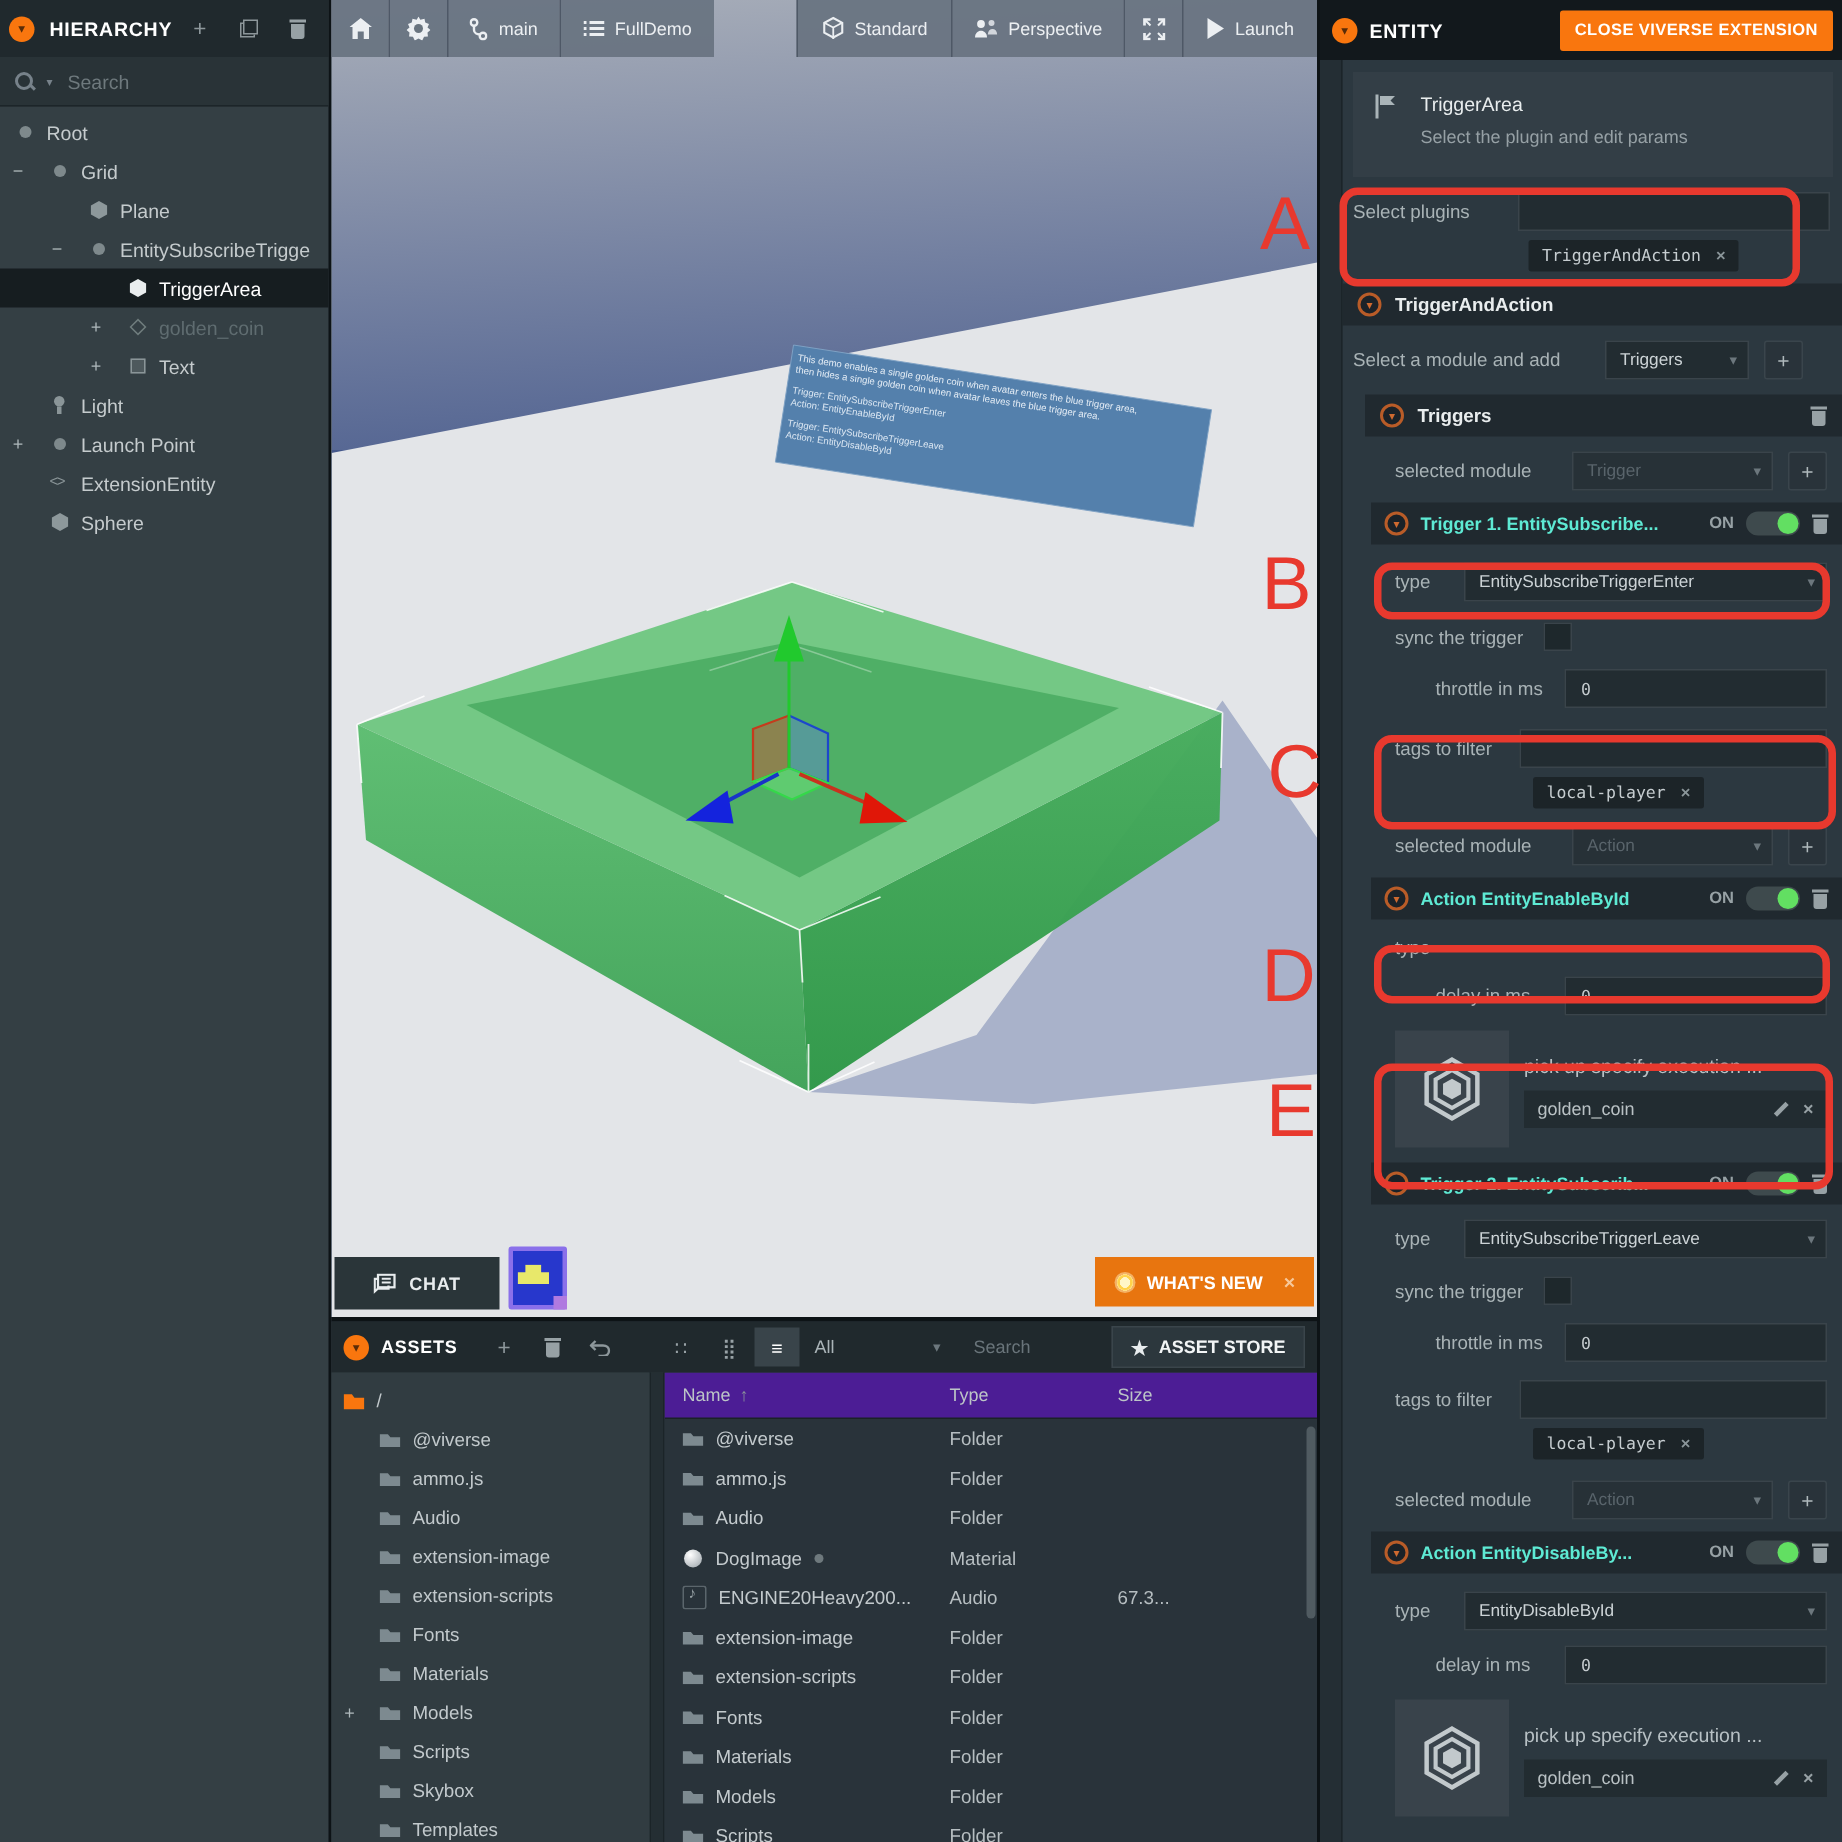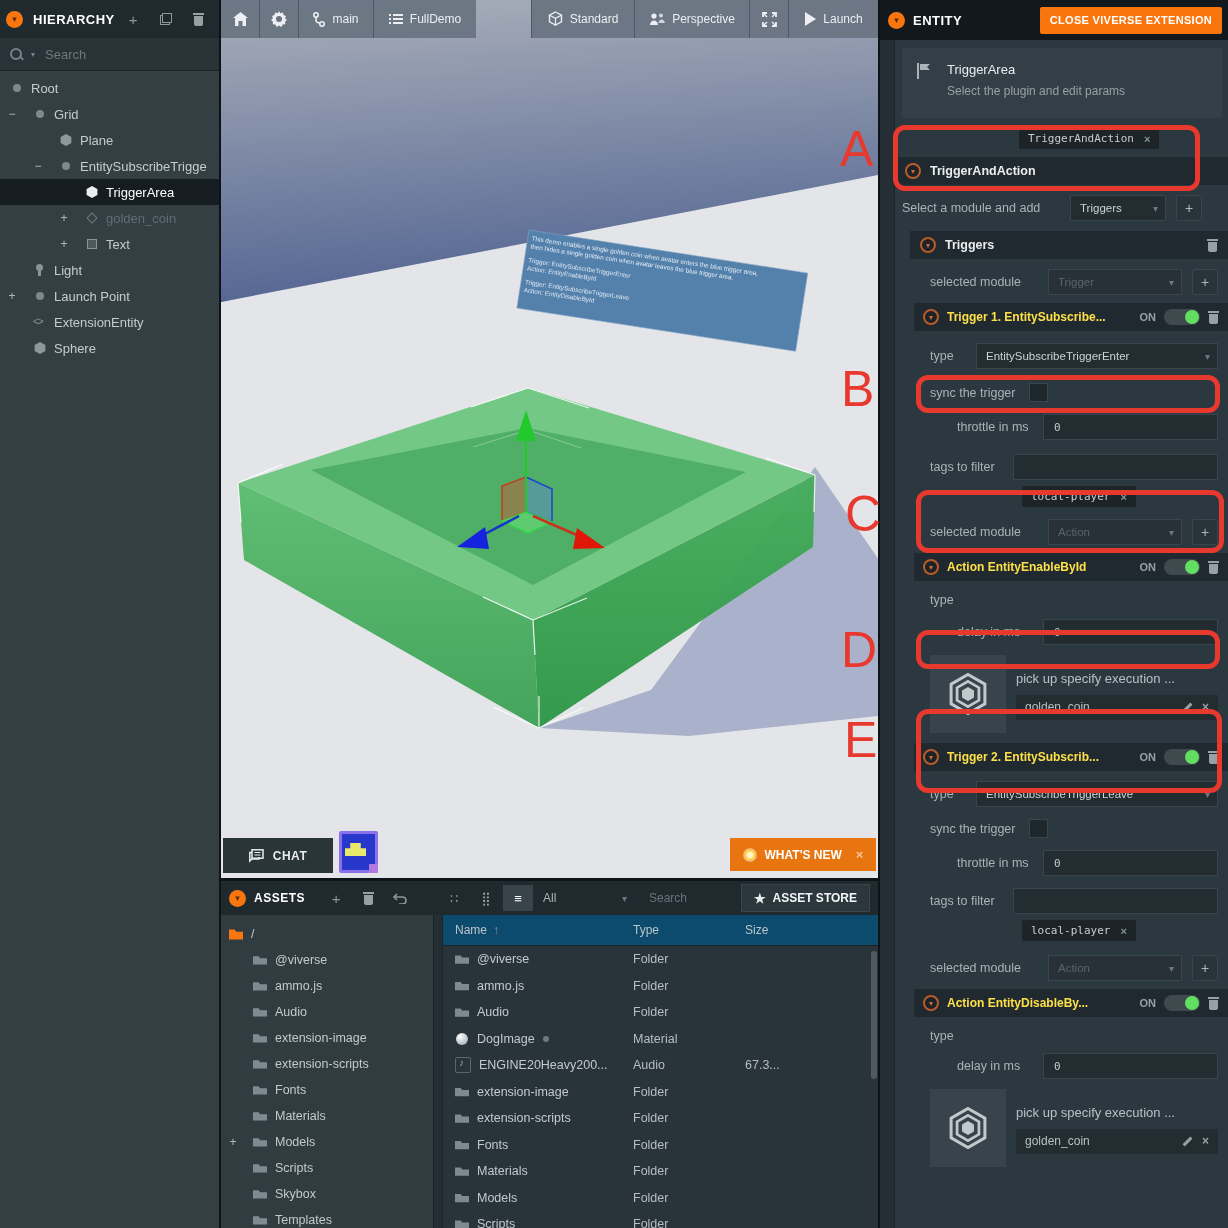--- a/index.html
+++ b/index.html
@@ -85,21 +85,21 @@
   .storebtn{margin-left:auto;height:26px;background:#2c373d;border:1px solid #3a454b;color:#f2f5f6;font-size:12px;font-weight:bold;display:flex;align-items:center;gap:7px;padding:0 12px;}
   .star{color:#e8ecee;font-size:13px;}
   .abody{position:absolute;left:0;top:34px;right:0;bottom:0;display:flex;}
   .atree{width:212px;background:#313c41;overflow:hidden;padding-top:6px;position:relative;}
   .arow{position:relative;height:26px;display:flex;align-items:center;gap:8px;color:#c2c9cc;font-size:12.5px;white-space:nowrap;}
   .arow[data-depth="0"]{padding-left:8px;}
   .arow[data-depth="1"]{padding-left:32px;}
   .arow .exp{left:4px;}
   .adiv{width:8px;background:#242e33;border-left:1px solid #1b2428;border-right:1px solid #1b2428;}
   .alist{flex:1;background:#29333a;position:relative;overflow:hidden;}
-  .fhead{height:30px;background:#0c4a6e;border-bottom:1px solid #1a2327;display:flex;align-items:center;color:#bcc4c7;font-size:12px;}
+  .fhead{height:30px;background:#4c1d95;border-bottom:1px solid #1a2327;display:flex;align-items:center;color:#bcc4c7;font-size:12px;}
   .fcol-name{padding-left:12px;width:178px;display:flex;gap:6px;align-items:center;}
   .fcol-type{width:112px;}
   .fcol-size{flex:1;}
   .frow{height:26.5px;display:flex;align-items:center;color:#c3cacd;font-size:12.5px;}
   .frow .fc1{padding-left:12px;width:178px;display:flex;align-items:center;gap:8px;white-space:nowrap;overflow:hidden;}
   .frow .fc2{width:112px;color:#b6bec1;}
   .frow .fc3{flex:1;color:#b6bec1;}
   .fdot{display:none;}
   .fdot[data-show="true"]{display:inline-block;width:6px;height:6px;border-radius:50%;background:#6e797d;}
   .flsb{position:absolute;right:1px;top:36px;width:6px;height:128px;background:#505b61;border-radius:3px;}
@@ -126,21 +126,21 @@
   .rchev{width:16px;height:16px;border-radius:50%;border:2px solid #b95c28;color:#cf6a30;font-size:8px;display:flex;align-items:center;justify-content:center;flex:none;box-sizing:border-box;background:rgba(0,0,0,.15);}
   .erow{display:flex;align-items:center;margin:10px 12px 0 50px;}
   .erow.mod{}
   .erow.top{margin-left:22px;}
   .dd{background:#222c31;border:1px solid #3a444b;height:26px;display:flex;align-items:center;padding:0 9px;color:#ccd3d6;font-size:11.5px;position:relative;box-sizing:border-box;}
   .dd::after{content:"▾";position:absolute;right:7px;color:#6c777d;font-size:10px;}
   .dd.mut{color:#59646b;background:#273137;}
   .dd.grow{flex:1;}
   .addbtn{width:26px;height:26px;margin-left:10px;background:#29333a;border:1px solid #3a454c;color:#aeb8bb;font-size:14px;flex:none;display:flex;align-items:center;justify-content:center;border-radius:2px;}
   .thead{height:28px;background:#20292f;display:flex;align-items:center;gap:8px;margin:8px 2px 0 34px;padding:0 9px;}
-  .thead b{color:#fde047;font-size:12px;white-space:nowrap;}
+  .thead b{color:#5eead4;font-size:12px;white-space:nowrap;}
   .onlab{color:#97a1a5;font-weight:bold;font-size:11px;margin-left:auto;}
   .tgl{width:36px;height:16px;border-radius:8px;background:#3e4a4d;position:relative;flex:none;}
   .tgl::after{content:"";position:absolute;right:1px;top:1px;width:14px;height:14px;border-radius:50%;background:#62df62;}
   .cb{width:17px;height:17px;background:#1e282c;border:1px solid #3a444b;margin-left:14px;}
   .num{background:#222c31;border:1px solid #3a444b;height:26px;display:flex;align-items:center;padding:0 10px;color:#c3cacd;font-family:"DejaVu Sans Mono",monospace;font-size:11px;box-sizing:border-box;}
   .lw-type{width:46px;}
   .lw-thr{width:86px;margin-left:27px;}
   .lw-tags{width:83px;}
   .lw-mod{width:118px;}
   .lw-modadd{width:168px;}
@@ -626,20 +626,24 @@
           <path d="M2 1v16" stroke="#aab4b8" stroke-width="2"></path>
           <path d="M4 2h10l-3 3 3 3H4z" fill="#aab4b8"></path>
         </svg>
       <div>
         <div class="ecardt">TriggerArea</div>
         <div class="ecards">Select the plugin and edit params</div>
       </div>
     </div>
 
     <div class="eblock">
+      <div class="r">
+        <span class="lab" style="width:110px">Select plugins</span>
+        <div class="inp"></div>
+      </div>
       <div class="chiprow">
         <span class="chip">
           <span>TriggerAndAction</span>
           <span class="x">×</span>
         </span>
       </div>
     </div>
 
     <div class="sech l1">
       <span class="rchev">▾</span>
@@ -790,20 +794,23 @@
 
     <div class="thead">
       <span class="rchev">▾</span>
       <b>Action EntityDisableBy...</b>
       <span class="onlab">ON</span>
       <span class="tgl"></span>
       <span class="trash"></span>
     </div>
     <div class="erow" style="margin-top:12px">
       <span class="lab lw-type">type</span>
+      <div class="dd grow">
+          <span>EntityDisableById</span>
+        </div>
     </div>
     <div class="erow" style="margin-top:10px">
       <span class="lab lw-thr">delay in ms</span>
       <div class="num" style="flex:1">
           <span>0</span>
         </div>
     </div>
     <div class="picker">
       <div class="pickicon">
         <svg width="46" height="46" viewBox="0 0 40 40">

